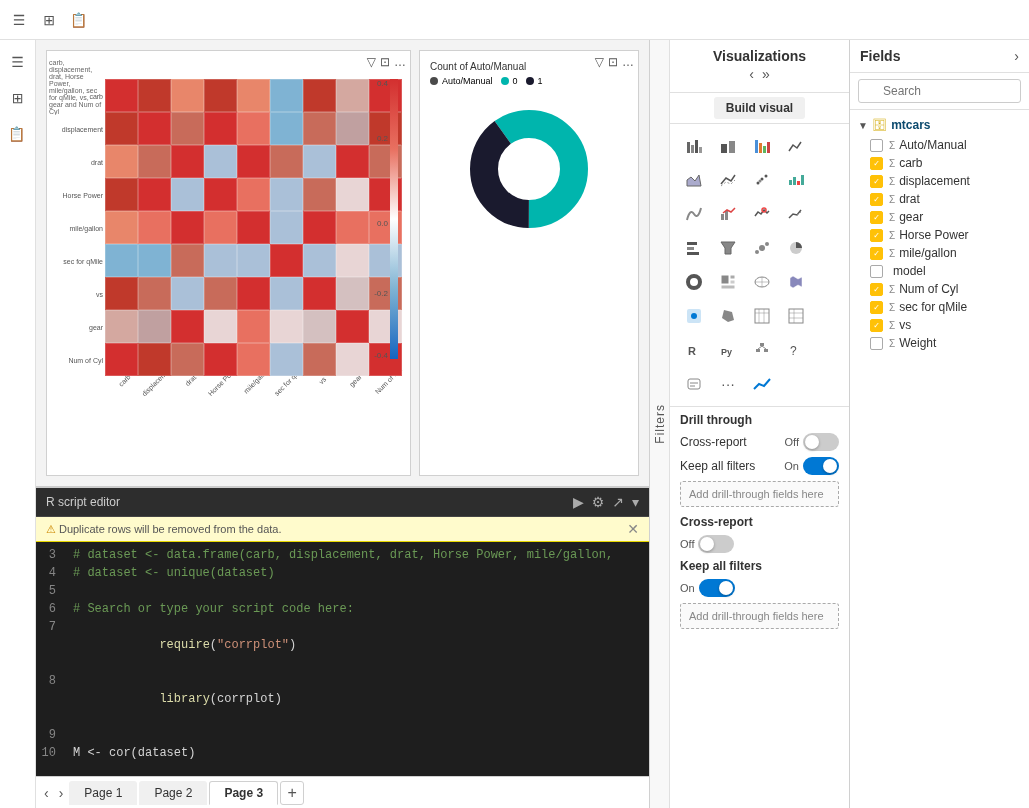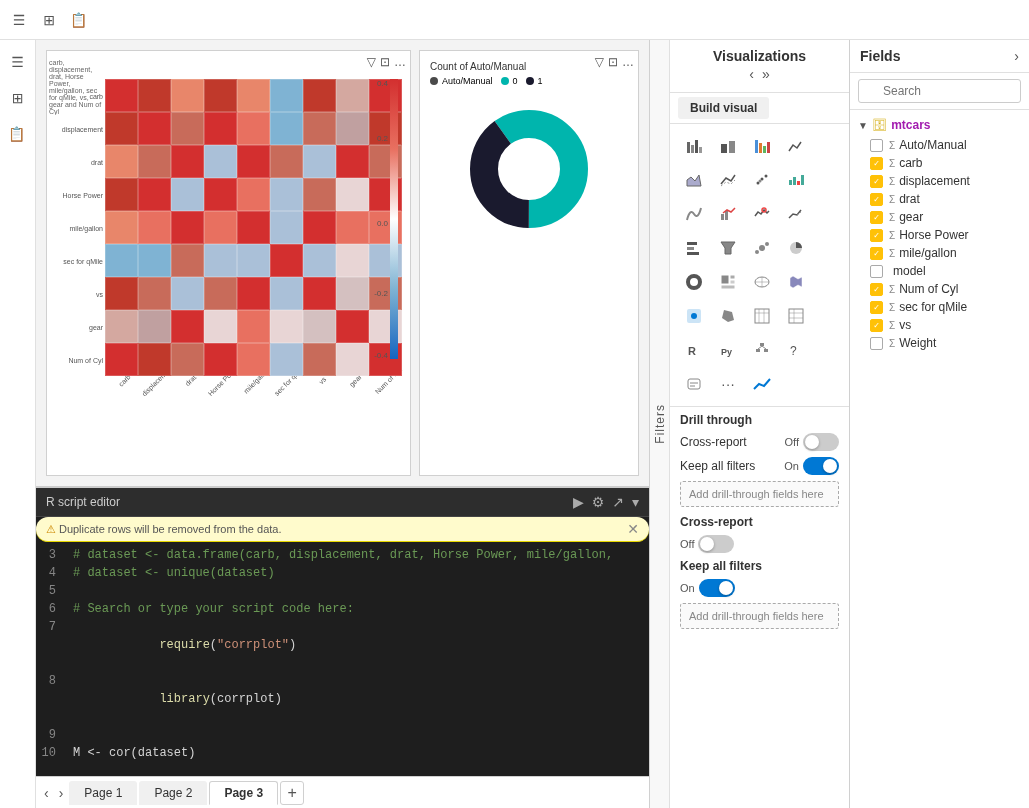--- a/index.html
+++ b/index.html
@@ -126,21 +126,20 @@
     .r-warning {
       background: #fffbcc;
       border-bottom: 1px solid #e8d800;
       padding: 4px 10px;
       font-size: 11px;
       color: #555;
       display: flex;
       align-items: center;
       gap: 6px;
       justify-content: space-between;
-      border-radius: 12px;
     }
 
     .r-code-area {
       flex: 1;
       overflow-y: auto;
       padding: 4px 0;
     }
 
     .code-line {
       display: flex;
@@ -254,20 +253,21 @@
 
     .viz-title { font-size: 14px; font-weight: 600; color: #333; }
     .viz-header-icons { display: flex; gap: 4px; }
     .viz-header-icon { color: #555; font-size: 14px; cursor: pointer; padding: 2px; }
 
     .viz-tabs {
       display: flex;
       padding: 4px 8px;
       gap: 4px;
       border-bottom: 1px solid #e0e0e0;
+      justify-content: center;
     }
 
     .viz-tab {
       padding: 4px 12px;
       font-size: 12px;
       cursor: pointer;
       border-radius: 3px;
       color: #333;
     }
 
@@ -428,21 +428,21 @@
       padding: 4px 0;
     }
 
     .field-group-header {
       display: flex;
       align-items: center;
       padding: 4px 8px;
       cursor: pointer;
       gap: 4px;
     }
-    .field-group-label { font-size: 12px; font-weight: 600; color: #a21caf; }
+    .field-group-label { font-size: 12px; font-weight: 600; color: #0c4a6e; }
 
     .field-item {
       display: flex;
       align-items: center;
       padding: 2px 8px 2px 20px;
       gap: 4px;
       cursor: pointer;
     }
 
     .field-checkbox {

